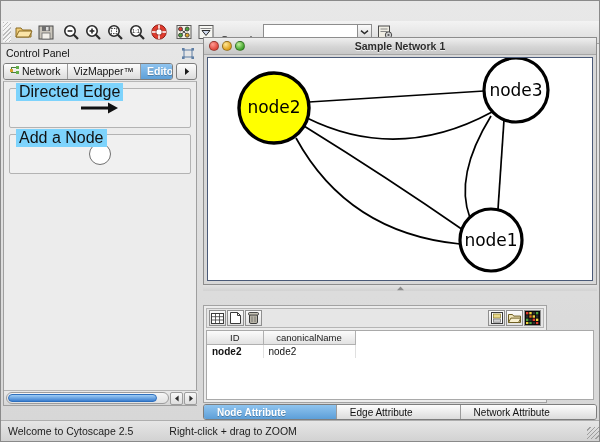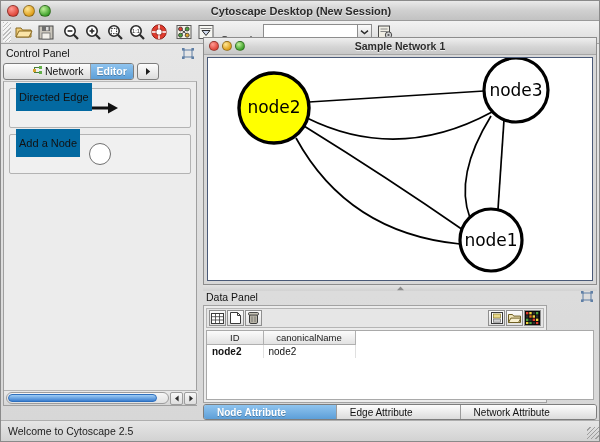--- a/index.html
+++ b/index.html
@@ -79,21 +79,21 @@
   }
   .cp-float {
     position:absolute; right:3px; top:2px; width:12px; height:11px;
   }
   .cp-tabs {
     position:relative; height:18px; margin-top:1px;
     display:flex; align-items:center;
   }
   .tabstrip {
     display:flex; height:17px; border:1px solid #7d7d7d; border-radius:3px;
-    overflow:hidden; background:linear-gradient(#fdfdfd,#dcdcdc);padding-left:23px;
+    overflow:hidden; background:linear-gradient(#fdfdfd,#dcdcdc);
   }
   .tab {
     display:flex; align-items:center; gap:3px;
     padding:0 6px; height:100%; font-size:10.5px; color:#111;
     border-right:1px solid #9b9b9b;
     background:linear-gradient(#fdfdfd,#dcdcdc);
   }
   .tab:last-child { border-right:none; }
   .tab.sel {
     background:linear-gradient(#8fc4ef,#5d9fd8);
@@ -108,22 +108,22 @@
   .cp-body {
     position:absolute; left:0; top:35px; width:194px; height:325px;
     background:#ececec; border:1px solid #9f9f9f; border-top:1px solid #b6b6b6;
   }
   .group {
     position:relative; margin:6px 5px 0 5px;
     border:1px solid #b3b3b3; border-radius:2px;
     background:#f0f0f0;
   }
   .group-title {
-    position:absolute; left:6px; top:-6px; padding:8px 3px;
-    background:#0369a1; font-size:11px; color:#111;
+    position:absolute; left:6px; top:-6px; padding:0 3px;
+    background:#7dd3fc; font-size:16px; color:#111;
   }
   .group-inner { height:38px; display:flex; align-items:center; justify-content:center; }
   .node-circle {
     width:22px; height:22px; border-radius:50%;
     background:#fff; border:1.5px solid #707070;
   }
   .cp-scroll {
     position:absolute; left:0; bottom:0; width:194px; height:15px;
     display:flex; align-items:center;
     background:linear-gradient(#e9e9e9,#d6d6d6);
@@ -251,28 +251,20 @@
   .st-grip {
     position:absolute; right:2px; bottom:2px; width:12px; height:12px;
     background:repeating-linear-gradient(135deg, transparent 0 2px, #9e9e9e 2px 3px);
   }
 </style>
 </head>
 <body>
 
 <div id="app">
 
-  <div class="titlebar">
-    <div class="lights">
-      <div class="light l-close"></div>
-      <div class="light l-min"></div>
-      <div class="light l-max"></div>
-    </div>
-    <div class="title-text">Cytoscape Desktop (New Session)</div>
-  </div>
 
   <div class="toolbar">
     <div class="grip"></div>
 
     <div class="tbtn">
       <svg width="18" height="18" viewBox="0 0 18 18">
         <path d="M1 14V5h5l1.5 2H16v7z" fill="#f0cc77" stroke="#8a6a22" stroke-width="1"></path>
         <path d="M1 14l3-6h13l-3 6z" fill="#fbe5a8" stroke="#8a6a22" stroke-width="1"></path>
       </svg>
     </div>
@@ -396,20 +388,23 @@
               <line x1="1.5" y1="2" x2="1.5" y2="8" stroke="#4b7f3a" stroke-width="1"></line>
               <line x1="1.5" y1="2.5" x2="6" y2="2.5" stroke="#4b7f3a" stroke-width="1"></line>
               <line x1="1.5" y1="7.5" x2="6" y2="7.5" stroke="#4b7f3a" stroke-width="1"></line>
               <rect x="6" y="1" width="3" height="3" fill="#63b049"></rect>
               <rect x="6" y="6" width="3" height="3" fill="#63b049"></rect>
               <rect x="0" y="4" width="3" height="3" fill="#d6a32c"></rect>
             </svg>
           </span>
           <span>Network</span>
         </div>
+        <div class="tab">
+          <span>VizMapper™</span>
+        </div>
         <div class="tab sel">
           <span>Editor</span>
         </div>
       </div>
       <div class="tab-more">
         <svg width="8" height="9" viewBox="0 0 8 9">
             <path d="M2 1l4.2 3.5L2 8z" fill="#1b1b1b"></path>
           </svg>
       </div>
     </div>
@@ -496,32 +491,20 @@
     </div>
   </div>
 
   <div class="split-handle">
     <svg width="11" height="5" viewBox="0 0 11 5">
         <path d="M5.5 0.5L9 4.2H2z" fill="#8c8c8c"></path>
       </svg>
   </div>
 
   <div class="data-panel">
-    <div class="dp-header">
-      <span>Data Panel</span>
-      <span class="dp-float">
-        <svg width="12" height="11" viewBox="0 0 12 11">
-          <rect x="2" y="2" width="8" height="7" fill="none" stroke="#5f7fa5" stroke-width="1"></rect>
-          <rect x="0" y="0" width="2.6" height="2.6" fill="#5f7fa5"></rect>
-          <rect x="9.4" y="0" width="2.6" height="2.6" fill="#5f7fa5"></rect>
-          <rect x="0" y="8.4" width="2.6" height="2.6" fill="#5f7fa5"></rect>
-          <rect x="9.4" y="8.4" width="2.6" height="2.6" fill="#5f7fa5"></rect>
-        </svg>
-      </span>
-    </div>
 
     <div class="dp-body">
       <div class="dp-toolbar">
         <div class="dp-icons-left">
           <div class="dp-ibtn">
             <svg width="13" height="11" viewBox="0 0 13 11">
               <rect x="0.5" y="0.5" width="12" height="10" fill="#fff" stroke="#3a3a3a"></rect>
               <line x1="0.5" y1="3.7" x2="12.5" y2="3.7" stroke="#3a3a3a" stroke-width=".8"></line>
               <line x1="0.5" y1="7" x2="12.5" y2="7" stroke="#3a3a3a" stroke-width=".8"></line>
               <line x1="4.5" y1="0.5" x2="4.5" y2="10.5" stroke="#3a3a3a" stroke-width=".8"></line>
@@ -603,16 +586,17 @@
       <div class="dp-tabstrip">
         <div class="dp-tab sel">Node Attribute Browser</div>
         <div class="dp-tab">Edge Attribute Browser</div>
         <div class="dp-tab">Network Attribute Browser</div>
       </div>
     </div>
   </div>
 
   <div class="statusbar">
     <span class="st-welcome">Welcome to Cytoscape 2.5</span>
+    <span class="st-zoom">Right-click + drag  to  ZOOM</span>
     <span class="st-grip"></span>
   </div>
 
 </div>
 
 </body></html>

